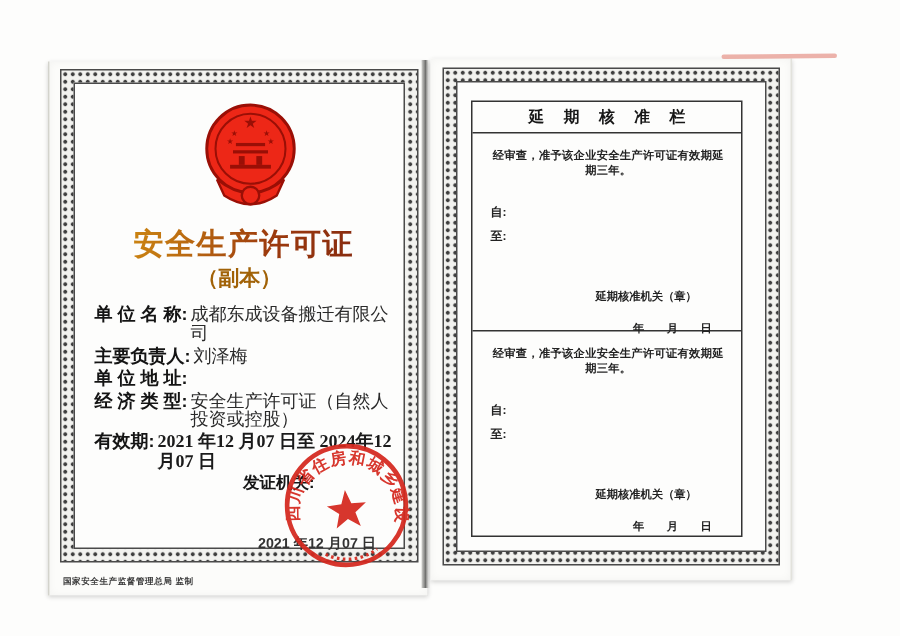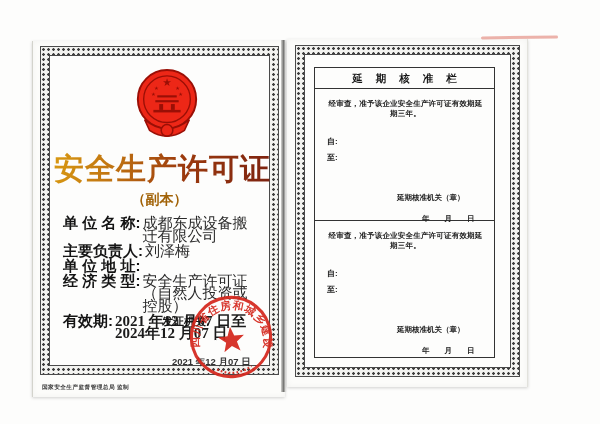--- a/index.html
+++ b/index.html
@@ -29,29 +29,29 @@
   .inner{
     position:absolute; inset:8px;
     border:1px solid #4a4a4a;
     background:#fdfdfc;
     overflow:visible;
   }
   
   .emblem{ display:block; margin:10px auto 0 auto; transform:translateX(7px);}
   .cert-title{
     margin-top:3px; text-align:center;
-    font-size:30px; font-weight:bold; letter-spacing:1px; white-space:nowrap;
+    font-size:20px; font-weight:bold; letter-spacing:1px; white-space:nowrap;
     background:linear-gradient(100deg,#d99a12 0%, #c07311 28%, #9c3a0d 58%, #7c2210 100%);
     -webkit-background-clip:text; background-clip:text; color:transparent;
     transform:translateX(3px);
   }
   .cert-subtitle{ text-align:center; font-size:14px; font-weight:bold; margin-top:1px; color:#a16207;}
   .cert-serial{ text-align:center; font-size:8.5px; font-weight:bold; letter-spacing:.3px; margin-top:3px; color:#262626;}
   .fields{ margin:8px 8px 0 13px; }
-  .frow{ display:flex; font-size:15px; line-height:12.5px; margin-bottom:2.6px;}
+  .frow{ display:flex; font-size:12px; line-height:12.5px; margin-bottom:2.6px;}
   .flabel{ font-weight:bold; white-space:pre; flex:none; color:#141414;}
   .fvalue{ font-family:"Liberation Serif", serif; color:#2a2a2a; padding-left:2px;}
   .frow.validity .fvalue{ font-weight:bold; color:#1b1b1b;}
   .issuer{ position:absolute; left:112px; top:258px; font-size:11px; font-weight:bold; color:#171717;}
   .issue-date{ position:absolute; left:122px; top:300px; font-size:9.5px; font-weight:bold; color:#333;}
   .seal{ position:absolute; left:138px; top:238px; opacity:.93; transform:rotate(-6deg);}
   .page-footnote{
     position:absolute; left:9px; bottom:5px;
     font-size:6px; letter-spacing:.4px; color:#3a3a3a; transform:scale(.95); transform-origin:left bottom;
     font-weight:bold; white-space:nowrap;

